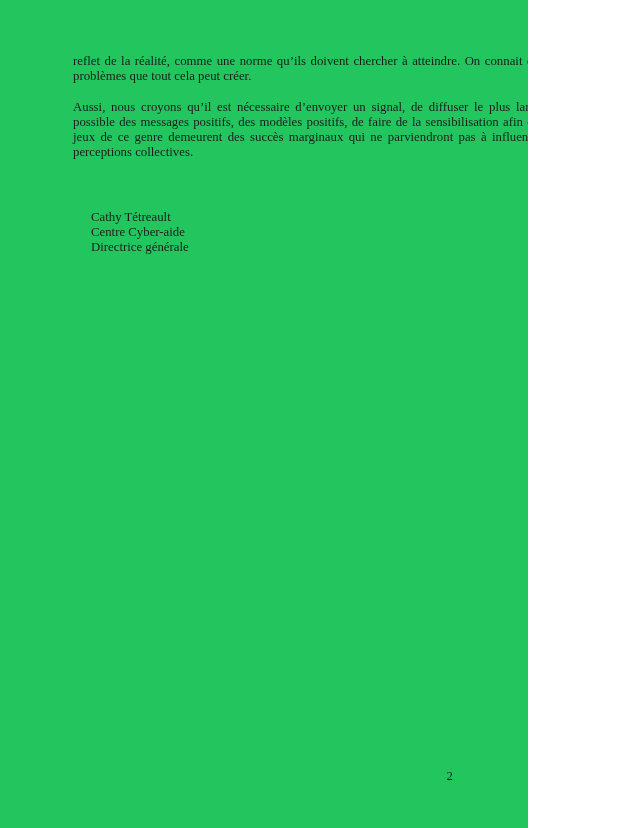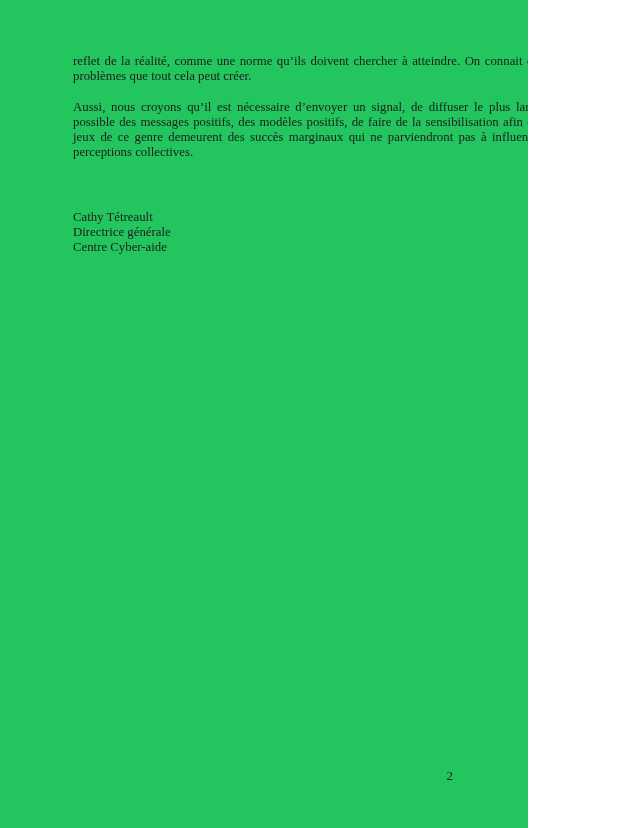--- a/index.html
+++ b/index.html
@@ -25,38 +25,39 @@
     line-height: 15.3px;
   }
   .content p {
     margin: 0 0 15px 0;
     text-align: justify;
     text-justify: inter-word;
   }
   .signature {
     margin-top: 49px;
     line-height: 15.3px;
+    margin-left: 18px;
   }
   .page-number {
     position: absolute;
     top: 769px;
     right: 75px;
     font-size: 12.8px;
     line-height: 15px;
   }
 </style>
 </head>
 <body>
 
 <div class="page">
   <div class="content">
     <p>reflet de la réalité, comme une norme qu’ils doivent chercher à atteindre. On connait déjà les problèmes que tout cela peut créer.</p>
     <p>Aussi, nous croyons qu’il est nécessaire d’envoyer un signal, de diffuser le plus largement possible des messages positifs, des modèles positifs, de faire de la sensibilisation afin que des jeux de ce genre demeurent des succès marginaux qui ne parviendront pas à influencer nos perceptions collectives.</p>
 
     <div class="signature">
       <div>Cathy Tétreault</div>
+      <div>Centre Cyber-aide</div>
       <div>Directrice générale</div>
-      <div>Centre Cyber-aide</div>
     </div>
   </div>
 
   <div class="page-number">2</div>
 </div>
 
 </body></html>

